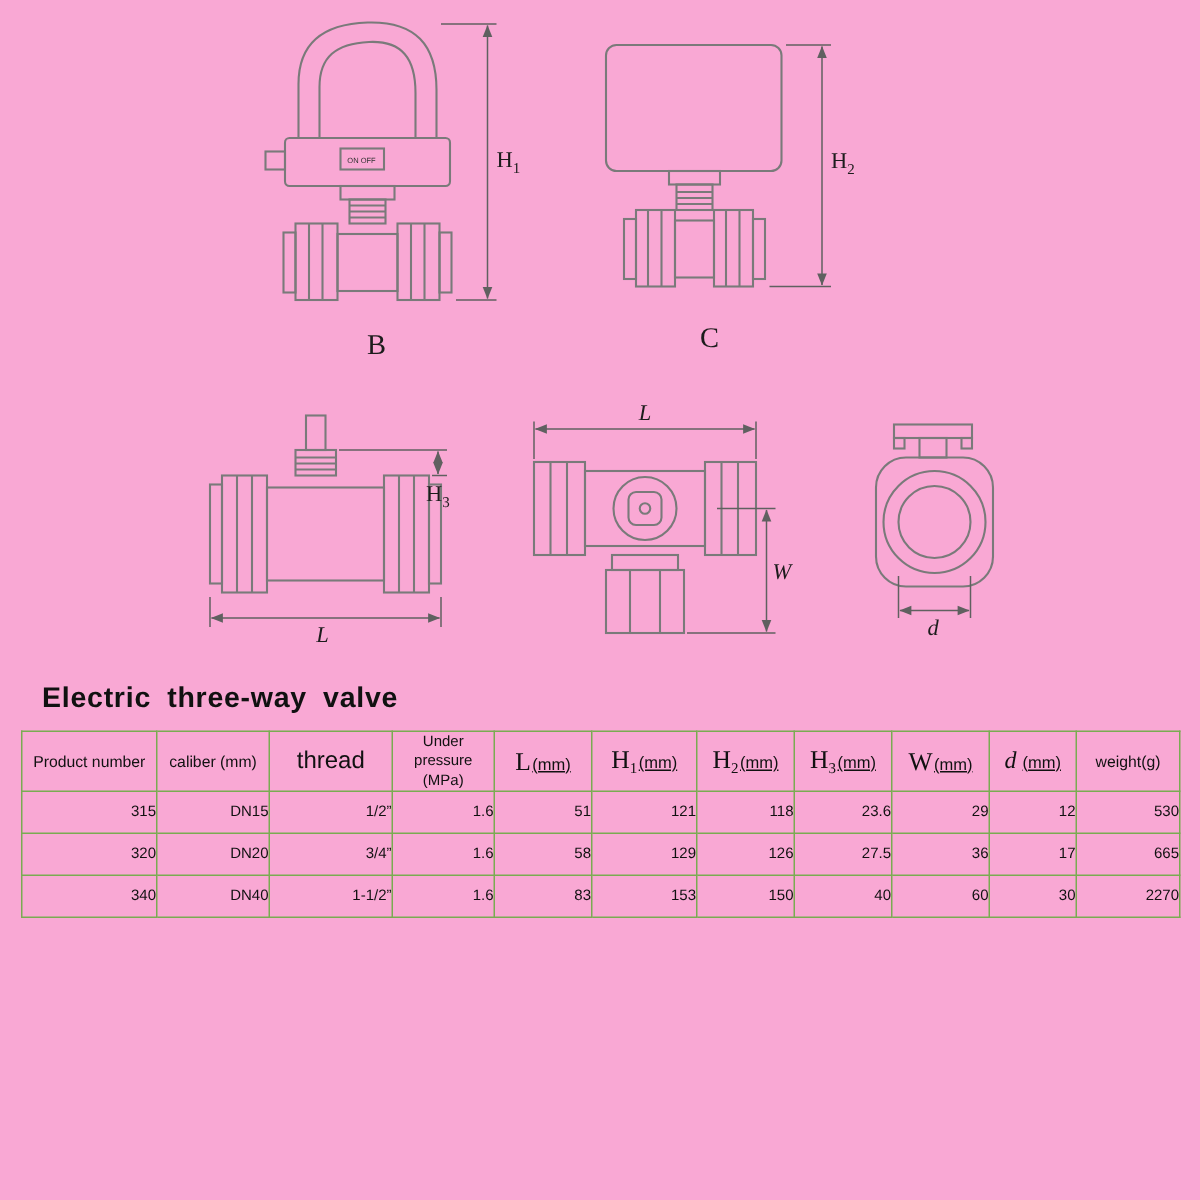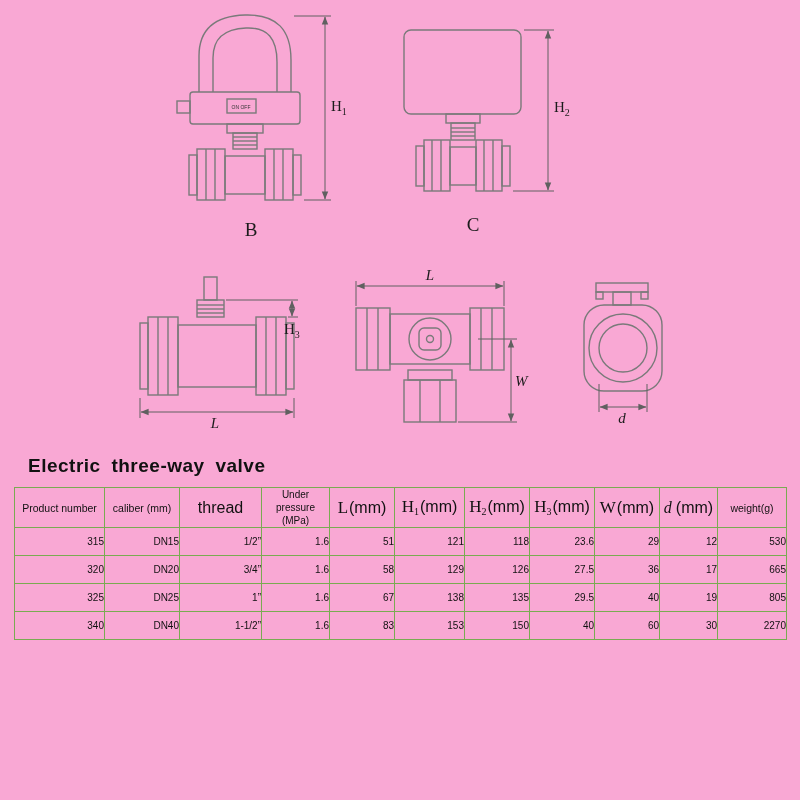--- a/index.html
+++ b/index.html
@@ -37,21 +37,21 @@
     text-align:center; vertical-align:middle; padding:0;
     color:#111;
   }
   .spec-table th { height:40px; font-weight:normal; font-size:11px; }
   .spec-table td { height:28px; font-size:10px;text-align:right; }
   .hdr-small { font-size:10.5px; }
   .hdr-thread { font-size:16px; }
   .pressure { font-size:10px; line-height:1.3; }
   .hdr-big { font-family:"Liberation Serif", serif; font-size:17px; }
   .hdr-big-d { font-family:"Liberation Serif", serif; font-style:italic; font-size:16px; }
-  .unit { font-size:16px; margin-left:1px; }
+  .unit { font-size:11px; margin-left:1px;text-decoration:underline; }
   .unit-gap { margin-left:4px; }
   .spec-table sub { font-size:10px; font-family:"Liberation Serif", serif; }
 </style>
 </head>
 <body>
 
 <div class="page">
 
   <svg class="diagram-svg" width="800" height="450" viewBox="0 0 800 450">
     <defs>
@@ -273,33 +273,20 @@
         <td>1.6</td>
         <td>58</td>
         <td>129</td>
         <td>126</td>
         <td>27.5</td>
         <td>36</td>
         <td>17</td>
         <td>665</td>
       </tr>
       <tr>
-        <td>325</td>
-        <td>DN25</td>
-        <td>1”</td>
-        <td>1.6</td>
-        <td>67</td>
-        <td>138</td>
-        <td>135</td>
-        <td>29.5</td>
-        <td>40</td>
-        <td>19</td>
-        <td>805</td>
-      </tr>
-      <tr>
         <td>340</td>
         <td>DN40</td>
         <td>1-1/2”</td>
         <td>1.6</td>
         <td>83</td>
         <td>153</td>
         <td>150</td>
         <td>40</td>
         <td>60</td>
         <td>30</td>

